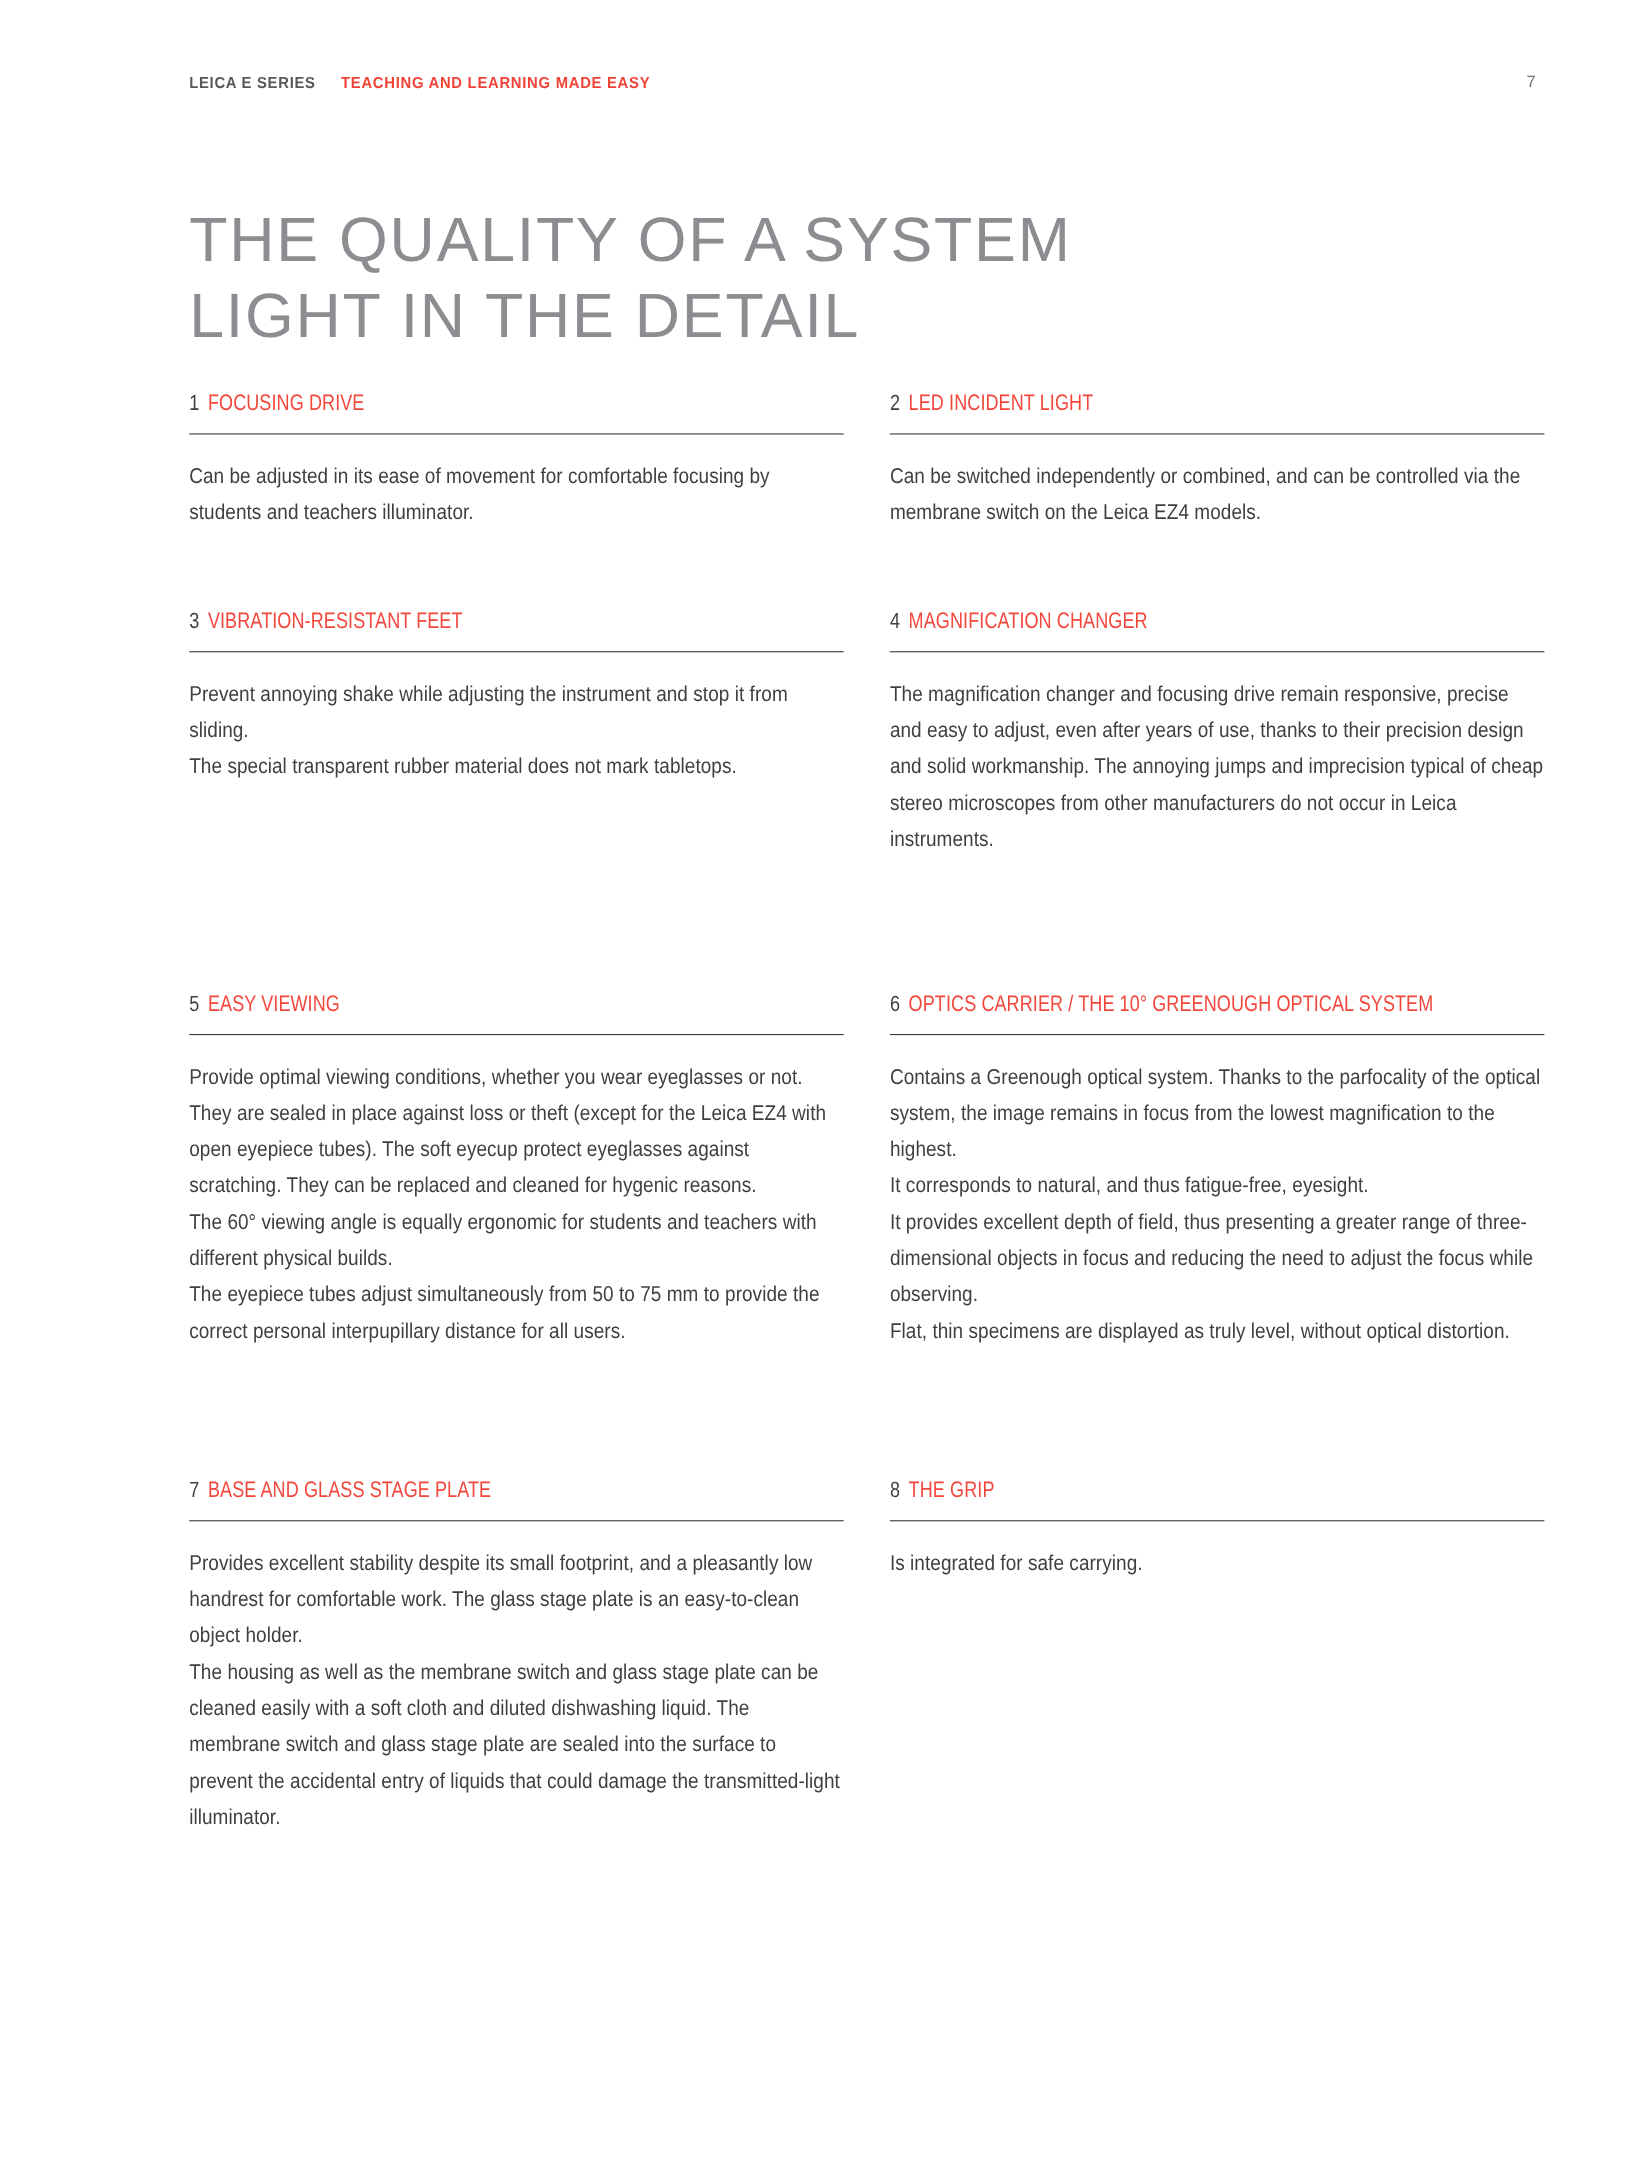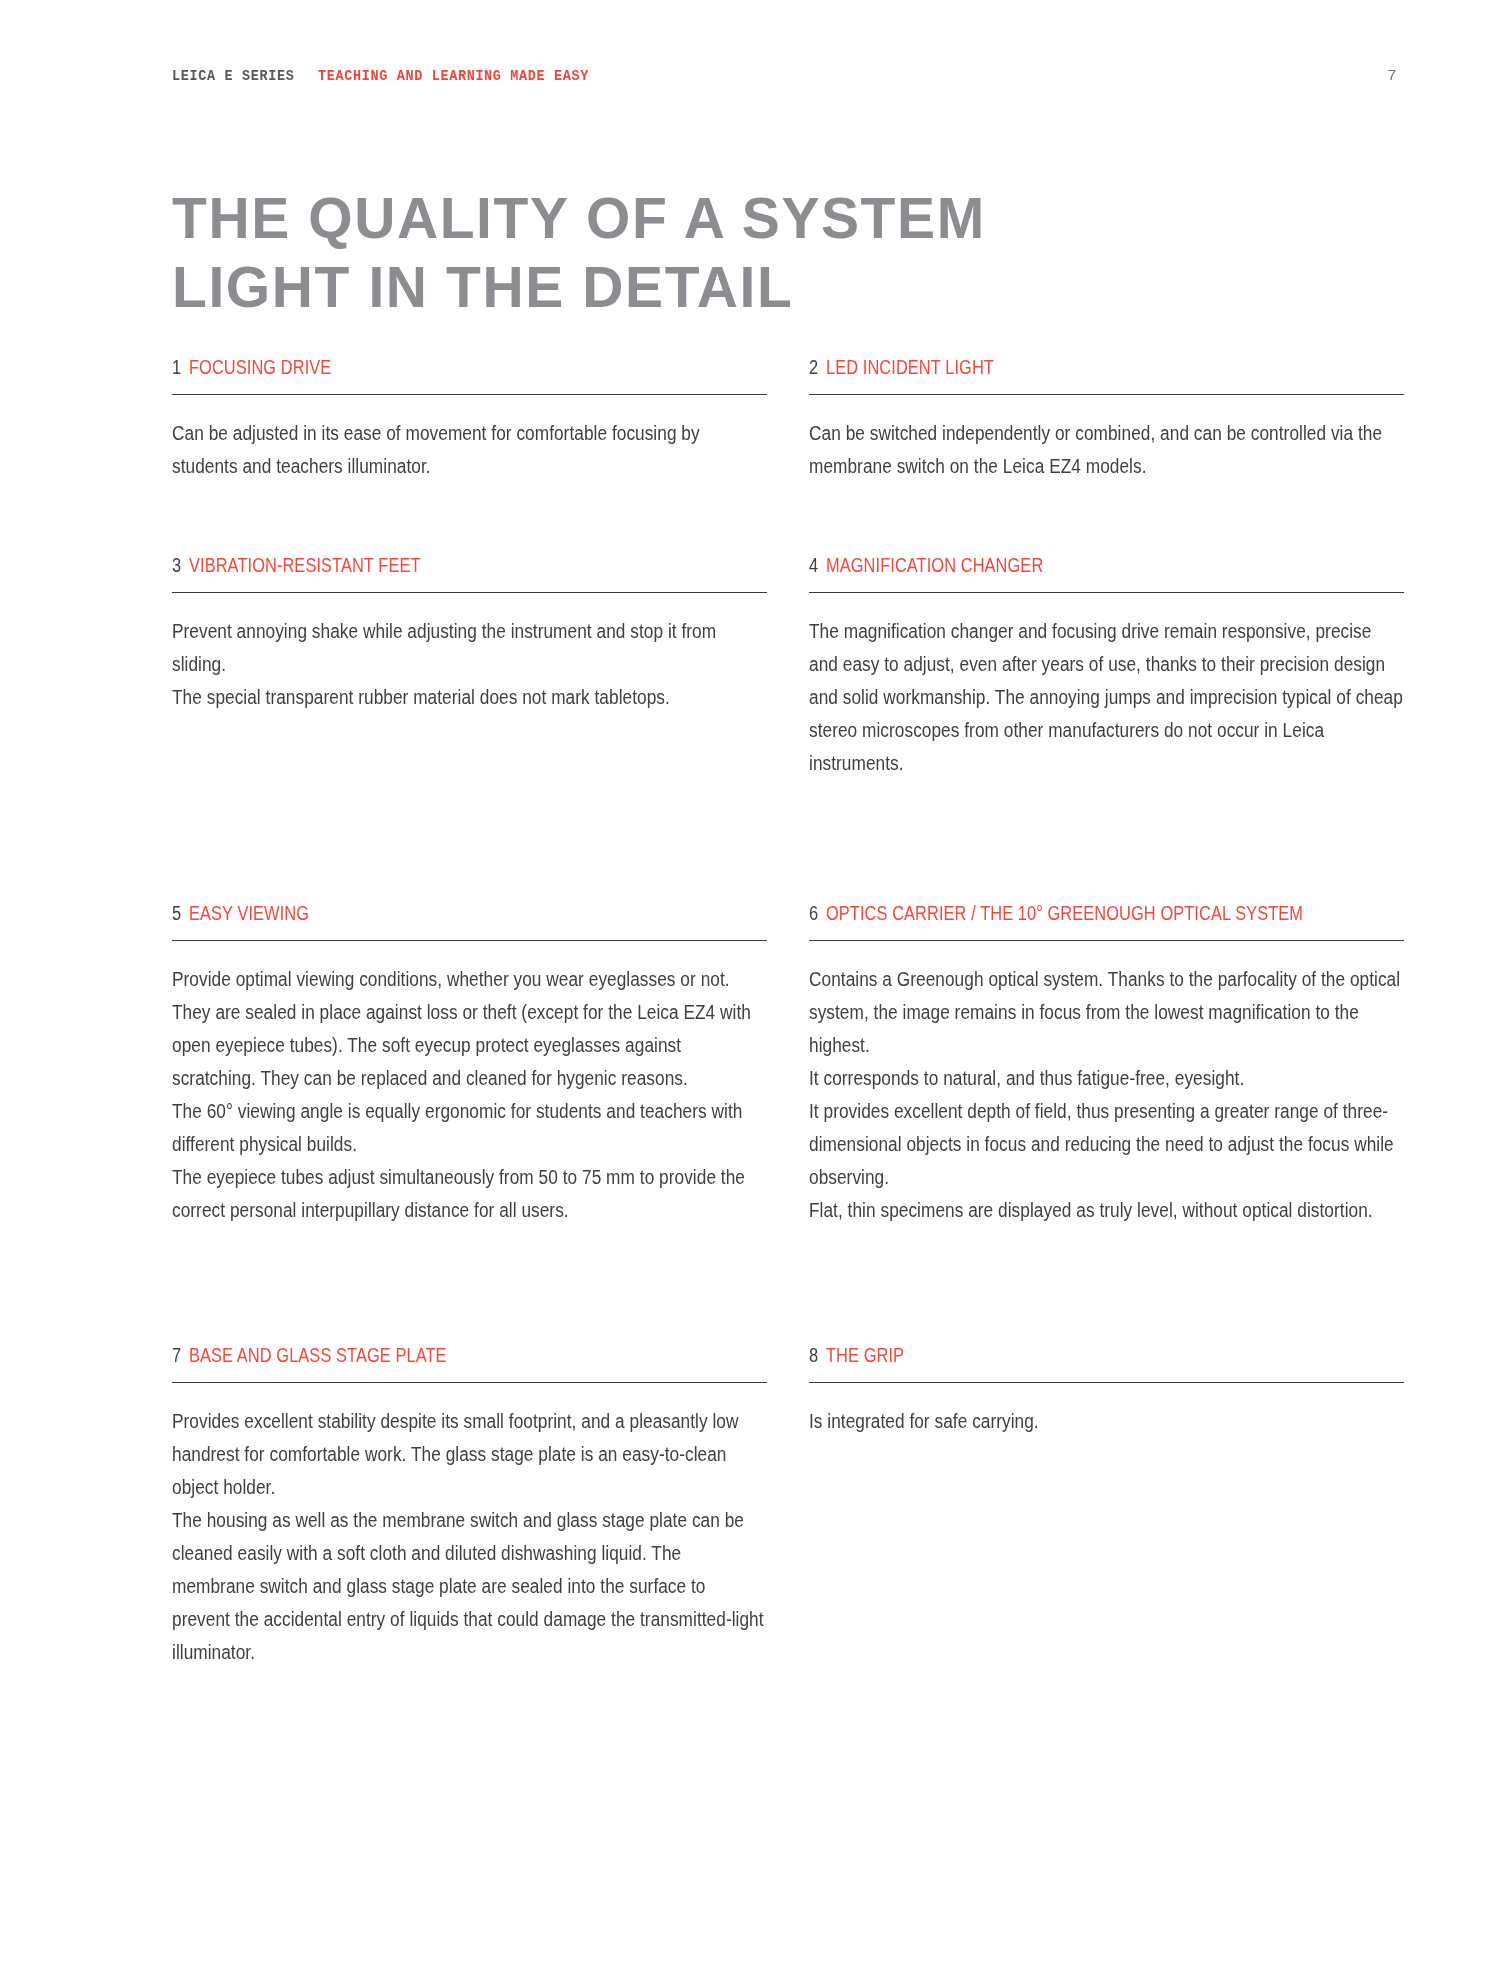--- a/index.html
+++ b/index.html
@@ -26,21 +26,20 @@
   
   .runhead {
     position: absolute;
     top: 68px;
     left: 172px;
     right: 83px;
     height: 20px;
     display: flex;
     align-items: baseline;
     white-space: nowrap;
-    font-family: Liberation Mono, monospace;
   }
   .runhead-brand {
     font-size: 14.5px;
     font-weight: 700;
     letter-spacing: 0.7px;
     color: #58585b;
     transform: scaleX(0.93);
     transform-origin: left center;
   }
   .runhead-tagline {
@@ -62,21 +61,21 @@
   }
 
   
   .title {
     position: absolute;
     top: 146px;
     left: 172px;
     color: #8c8c91;
     font-size: 57px;
     line-height: 69px;
-    font-weight: 700;
+    font-weight: 400;
     letter-spacing: 1.6px;
     white-space: nowrap;
   }
   .title-line { display: block; }
 
   
   .columns {
     position: absolute;
     top: 355px;
     left: 172px;

